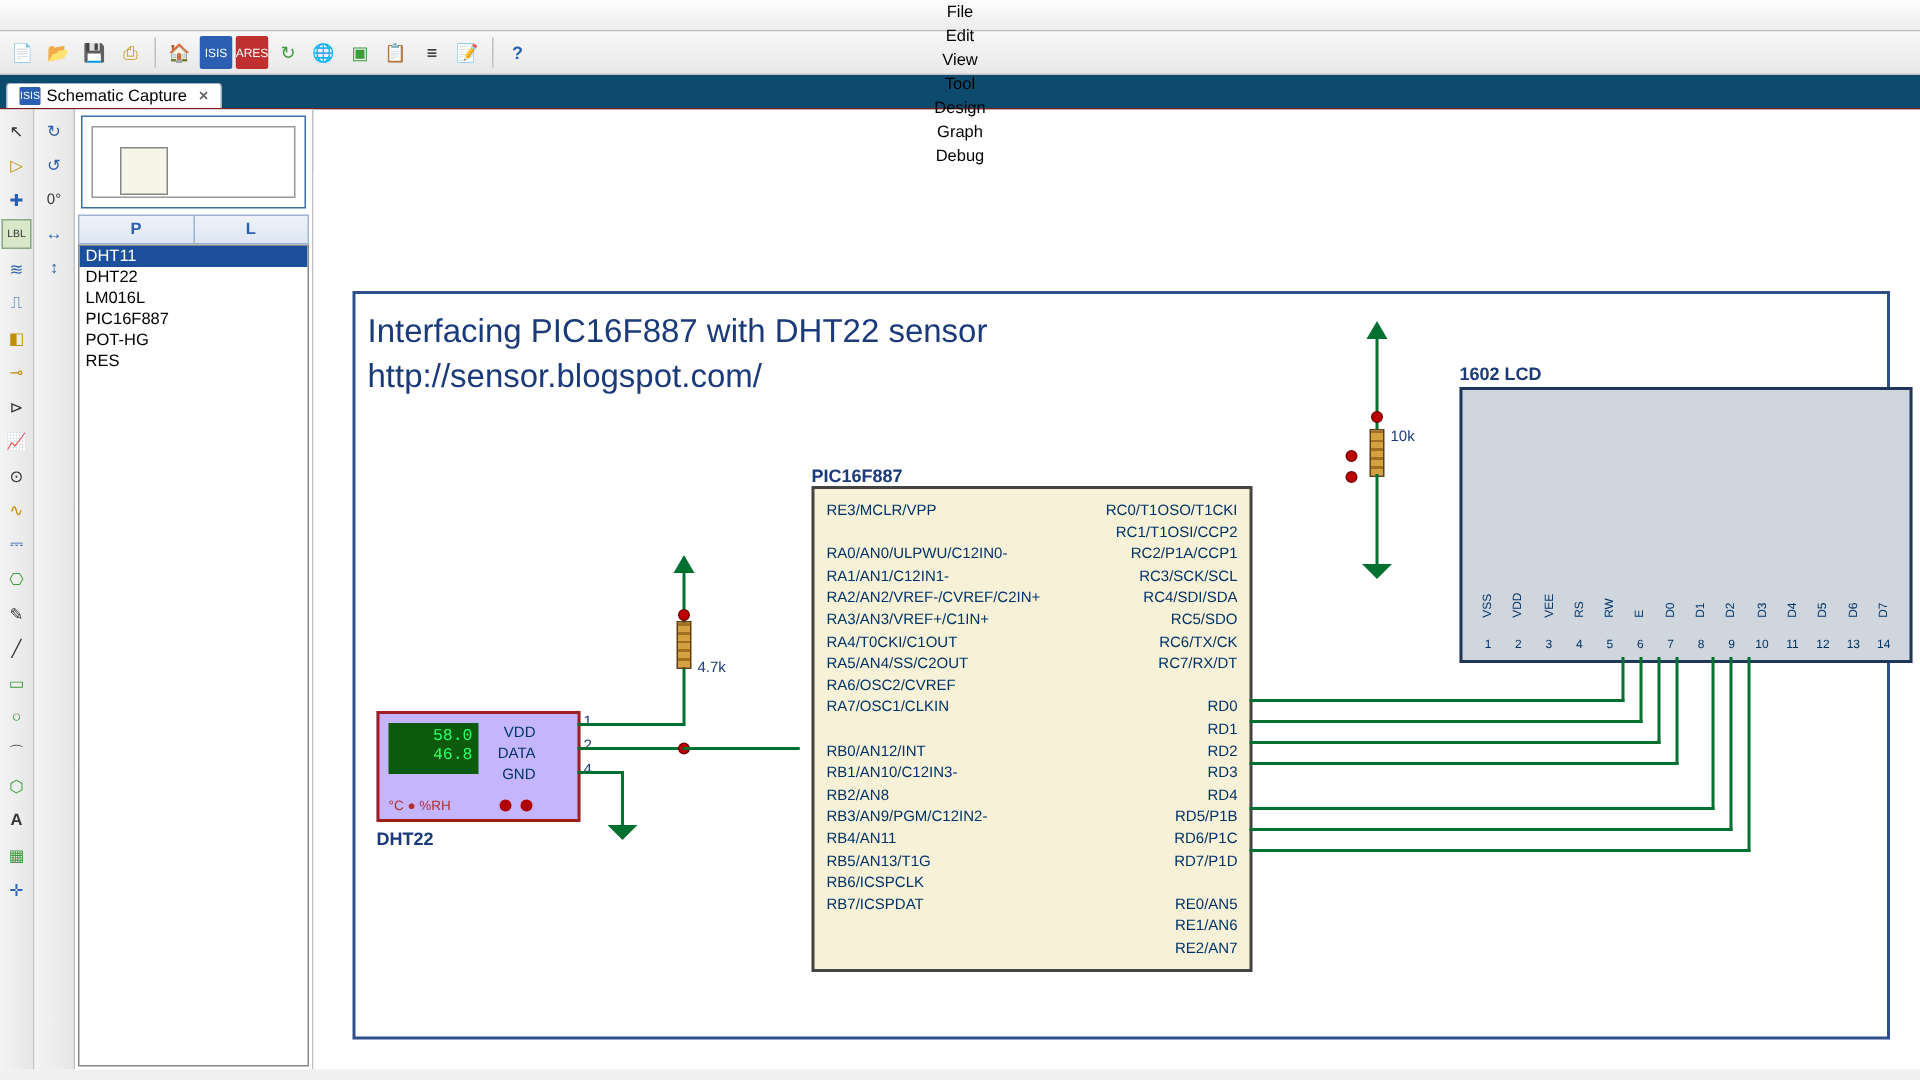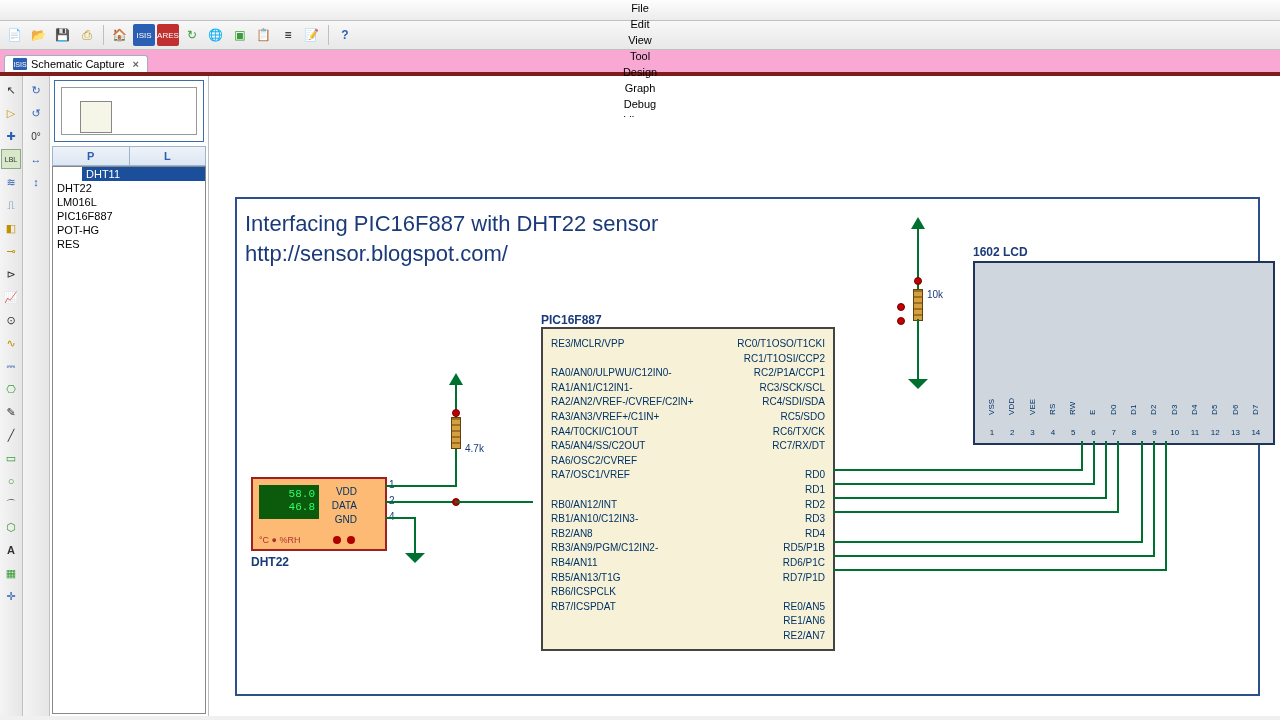--- a/index.html
+++ b/index.html
@@ -1,42 +1,42 @@
 <!DOCTYPE html>
 <html><head>
 <meta charset="utf-8">
 <style>
 html,body{margin:0;padding:0;font-family:Tahoma,Arial,sans-serif;font-size:11px;background:#f0f0f0;color:#000;user-select:none;}
 .menubar{background:linear-gradient(#fdfdfd,#ececec);border-bottom:1px solid #c0c0c0;height:20px;display:flex;align-items:center;padding:0 4px;flex-direction:column;}
 .menubar span{padding:2px 8px;cursor:default;}
 .toolbar{background:linear-gradient(#f8f8f8,#e8e8e8);border-bottom:1px solid #c0c0c0;height:28px;display:flex;align-items:center;padding:0 4px;gap:2px;}
 .tbtn{width:20px;height:20px;display:flex;align-items:center;justify-content:center;border:1px solid transparent;border-radius:2px;font-size:12px;}
 .tsep{width:1px;height:20px;background:#c0c0c0;margin:0 3px;}
-.tabs{background:#f9a8d4;border-bottom:4px solid #7f1d1d;height:22px;display:flex;align-items:flex-end;padding-left:4px;}
+.tabs{background:#0c4a6e;border-bottom:1px solid #7f1d1d;height:22px;display:flex;align-items:flex-end;padding-left:4px;}
 .tab{background:#fff;border:1px solid #a0b0c0;border-bottom:none;border-radius:3px 3px 0 0;padding:2px 8px;display:flex;align-items:center;gap:4px;font-size:11px;}
 .tab .ico{width:14px;height:12px;background:#2b5fb3;color:#fff;font-size:7px;display:flex;align-items:center;justify-content:center;border-radius:1px;}
 .tab .x{color:#666;font-weight:bold;cursor:pointer;margin-left:4px;}
 .workspace{display:flex;height:640px;background:#fff;}
 .lefttools{width:22px;background:linear-gradient(90deg,#f4f4f4,#e6e6e6);border-right:1px solid #c0c0c0;display:flex;flex-direction:column;align-items:center;padding-top:4px;gap:3px;}
 .lt{width:18px;height:18px;display:flex;align-items:center;justify-content:center;font-size:11px;color:#333;border:1px solid transparent;}
 .sidepanel{width:158px;border-right:1px solid #c0c0c0;background:#fff;display:flex;flex-direction:column;}
 .thumb{border:1px solid #3b6ea5;margin:4px;height:60px;background:#fff;position:relative;flex-shrink:0;}
 .thumb::after{content:"";position:absolute;inset:6px;border:1px solid #999;}
 .thumb .mini{position:absolute;left:25px;top:20px;width:30px;height:30px;border:1px solid #888;background:#f5f5e8;}
 .plhdr{height:18px;background:linear-gradient(#eef3f9,#dde6f2);border:1px solid #9cb4cf;margin:0 2px;display:flex;}
 .plhdr div{flex:1;text-align:center;color:#2b5fb3;font-weight:bold;border-right:1px solid #9cb4cf;line-height:18px;}
 .plhdr div:last-child{border-right:none;}
 .partlist{border:1px solid #888;margin:0 2px 2px 2px;flex:1;overflow:auto;font-size:11px;background:#fff;}
 .partlist div{padding:1px 4px;white-space:nowrap;}
-.partlist .sel{background:#1b4f9c;color:#fff;margin-left:29px;}
+.partlist .sel{background:#1b4f9c;color:#fff;}
 .canvas{flex:1;background:#fff;position:relative;overflow:hidden;margin-top:41px;}
 .sheet{position:absolute;left:26px;top:80px;right:20px;bottom:20px;border:2px solid #2d4f8b;background:#fff;}
 .title-text{position:absolute;left:36px;top:92px;font-family:Arial;font-size:22px;color:#1a3a7a;line-height:1.35;}
 
-.dht{position:absolute;left:42px;top:360px;width:132px;height:70px;border:2px solid #a02020;background:#fdba74;}
+.dht{position:absolute;left:42px;top:360px;width:132px;height:70px;border:2px solid #a02020;background:#c4b5fd;}
 .dht .scr{position:absolute;left:6px;top:6px;width:60px;height:34px;background:#0c5a0c;color:#2cff6a;font-family:"Courier New",monospace;font-size:11px;text-align:right;padding:3px 4px;box-sizing:border-box;line-height:1.15;}
 .dht .lbls{position:absolute;right:28px;top:6px;color:#003366;font-size:10px;line-height:1.4;text-align:right;}
 .dht .foot{position:absolute;left:6px;bottom:4px;font-size:9px;color:#b03030;}
 .dht .dots{position:absolute;right:30px;bottom:5px;display:flex;gap:6px;}
 .dht .dots span{width:8px;height:8px;border-radius:50%;background:#b00000;display:inline-block;}
 .dhtlabel{position:absolute;left:42px;top:438px;color:#1a3a7a;font-size:12px;font-weight:bold;}
 
 .chip{position:absolute;left:332px;top:210px;width:290px;height:320px;border:2px solid #444;background:#f7f1d8;}
 .chiplabel{position:absolute;left:332px;top:196px;color:#1a3a7a;font-size:12px;font-weight:bold;}
 .chip .col{position:absolute;top:8px;font-size:10px;color:#003366;line-height:14.6px;font-family:Arial;}
@@ -203,21 +203,21 @@
       <div class="col l" id="chipL">
           <div>RE3/MCLR/VPP</div>
           <div>&nbsp;</div>
           <div>RA0/AN0/ULPWU/C12IN0-</div>
           <div>RA1/AN1/C12IN1-</div>
           <div>RA2/AN2/VREF-/CVREF/C2IN+</div>
           <div>RA3/AN3/VREF+/C1IN+</div>
           <div>RA4/T0CKI/C1OUT</div>
           <div>RA5/AN4/SS/C2OUT</div>
           <div>RA6/OSC2/CVREF</div>
-          <div>RA7/OSC1/VREF</div>
+          <div>RA7/OSC1/CLKIN</div>
           <div>&nbsp;</div>
           <div>RB0/AN12/INT</div>
           <div>RB1/AN10/C12IN3-</div>
           <div>RB2/AN8</div>
           <div>RB3/AN9/PGM/C12IN2-</div>
           <div>RB4/AN11</div>
           <div>RB5/AN13/T1G</div>
           <div>RB6/ICSPCLK</div>
           <div>RB7/ICSPDAT</div>
         </div>

